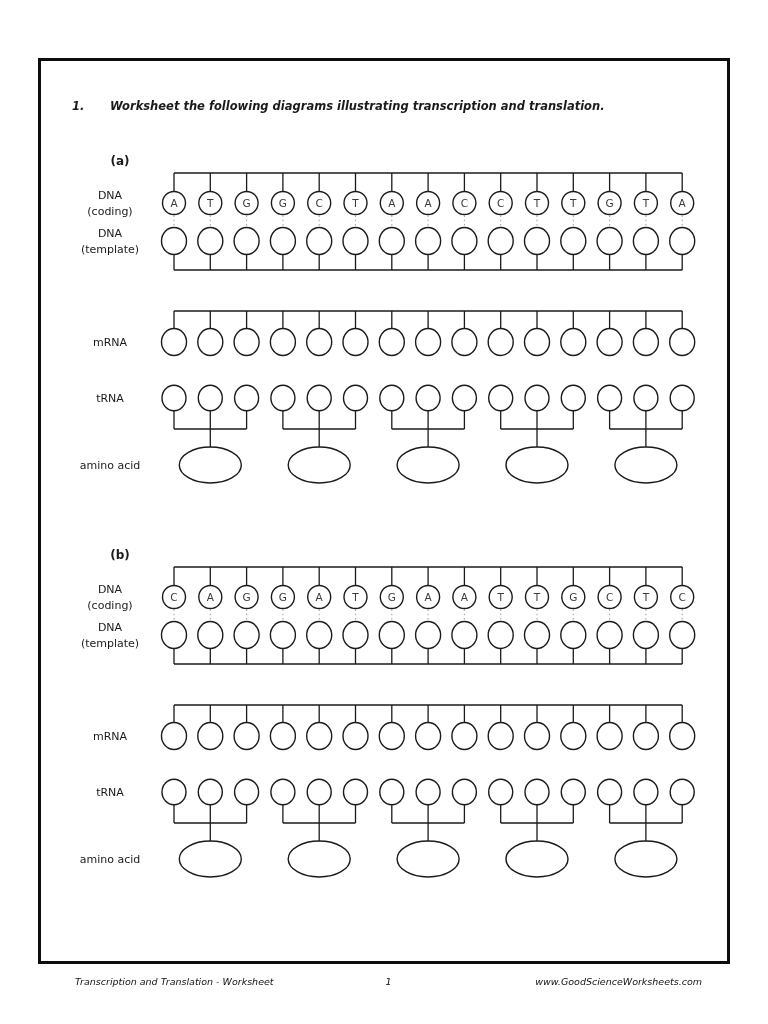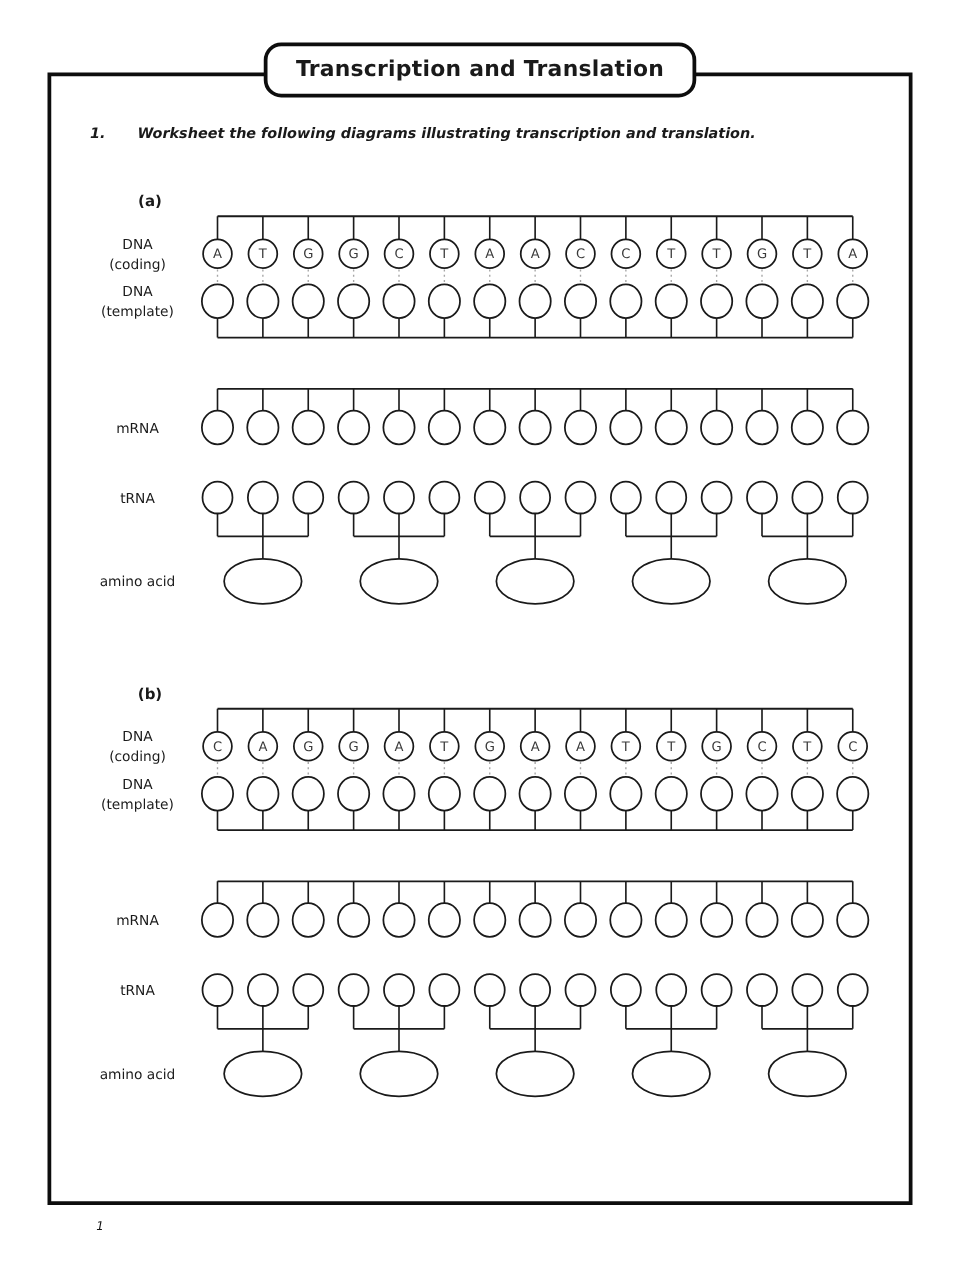--- a/index.html
+++ b/index.html
@@ -34,23 +34,20 @@
   .footer .f-center{width:40px;text-align:center;font-style:italic;}
   .footer .f-right{flex:1;text-align:right;padding-right:8px;}
 </style>
 </head>
 <body>
 
 <div class="page">
 
   <div class="main-border"></div>
 
-  <div class="title-box">
-    <span>Transcription and Translation</span>
-  </div>
 
   <div class="instruction">
     <span class="q-num">1.</span>
     <span class="q-text">Worksheet the following diagrams illustrating transcription and translation.</span>
   </div>
 
   <svg id="diagram-a" class="diagram" viewBox="0 0 690 358">
       <text x="90" y="25" text-anchor="middle" font-size="12" fill="#1a1a1a" font-family="&quot;DejaVu Sans&quot;,&quot;Liberation Sans&quot;,sans-serif" font-weight="bold">(a)</text>
       <text x="80" y="59" text-anchor="middle" font-size="11" fill="#1a1a1a" font-family="&quot;DejaVu Sans&quot;,&quot;Liberation Sans&quot;,sans-serif">DNA</text>
       <text x="80" y="75" text-anchor="middle" font-size="11" fill="#1a1a1a" font-family="&quot;DejaVu Sans&quot;,&quot;Liberation Sans&quot;,sans-serif">(coding)</text>
@@ -402,16 +399,18 @@
       <ellipse cx="398.09999999999997" cy="325" rx="31" ry="18" fill="#fff" stroke="#1a1a1a" stroke-width="1.4"></ellipse>
       <line x1="470.7" y1="289" x2="543.3" y2="289" stroke="#1a1a1a" stroke-width="1.4" stroke-linecap="butt"></line>
       <line x1="507" y1="289" x2="507" y2="307" stroke="#1a1a1a" stroke-width="1.3" stroke-linecap="butt"></line>
       <ellipse cx="507" cy="325" rx="31" ry="18" fill="#fff" stroke="#1a1a1a" stroke-width="1.4"></ellipse>
       <line x1="579.5999999999999" y1="289" x2="652.1999999999999" y2="289" stroke="#1a1a1a" stroke-width="1.4" stroke-linecap="butt"></line>
       <line x1="615.9" y1="289" x2="615.9" y2="307" stroke="#1a1a1a" stroke-width="1.3" stroke-linecap="butt"></line>
       <ellipse cx="615.9" cy="325" rx="31" ry="18" fill="#fff" stroke="#1a1a1a" stroke-width="1.4"></ellipse>
     </svg>
 
   <div class="footer">
+    <span class="f-left">Transcription and Translation - Worksheet</span>
     <span class="f-center">1</span>
+    <span class="f-right">www.GoodScienceWorksheets.com</span>
   </div>
 
 </div>
 
 </body></html>

